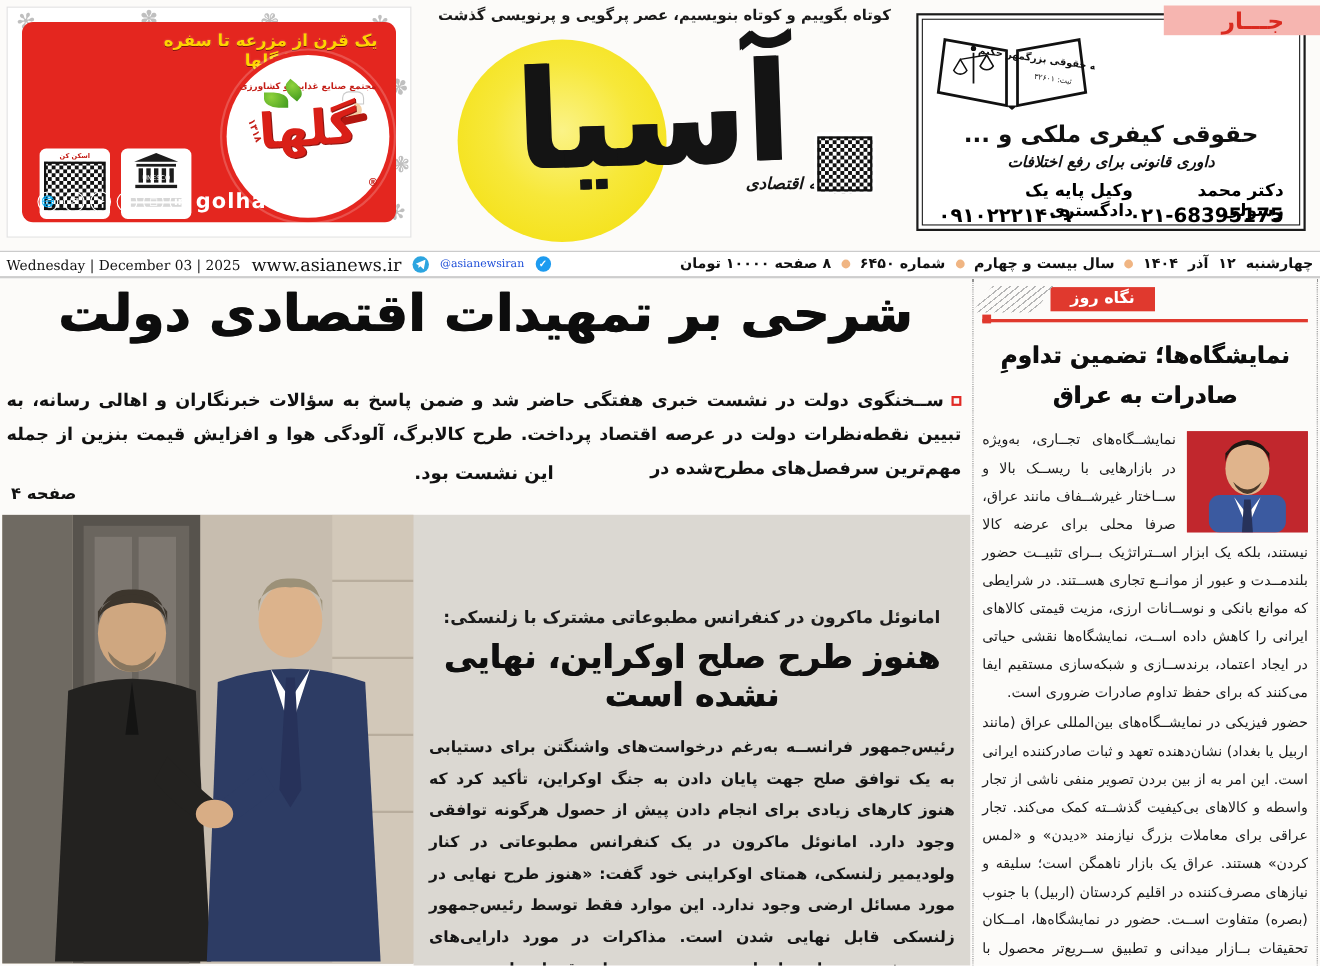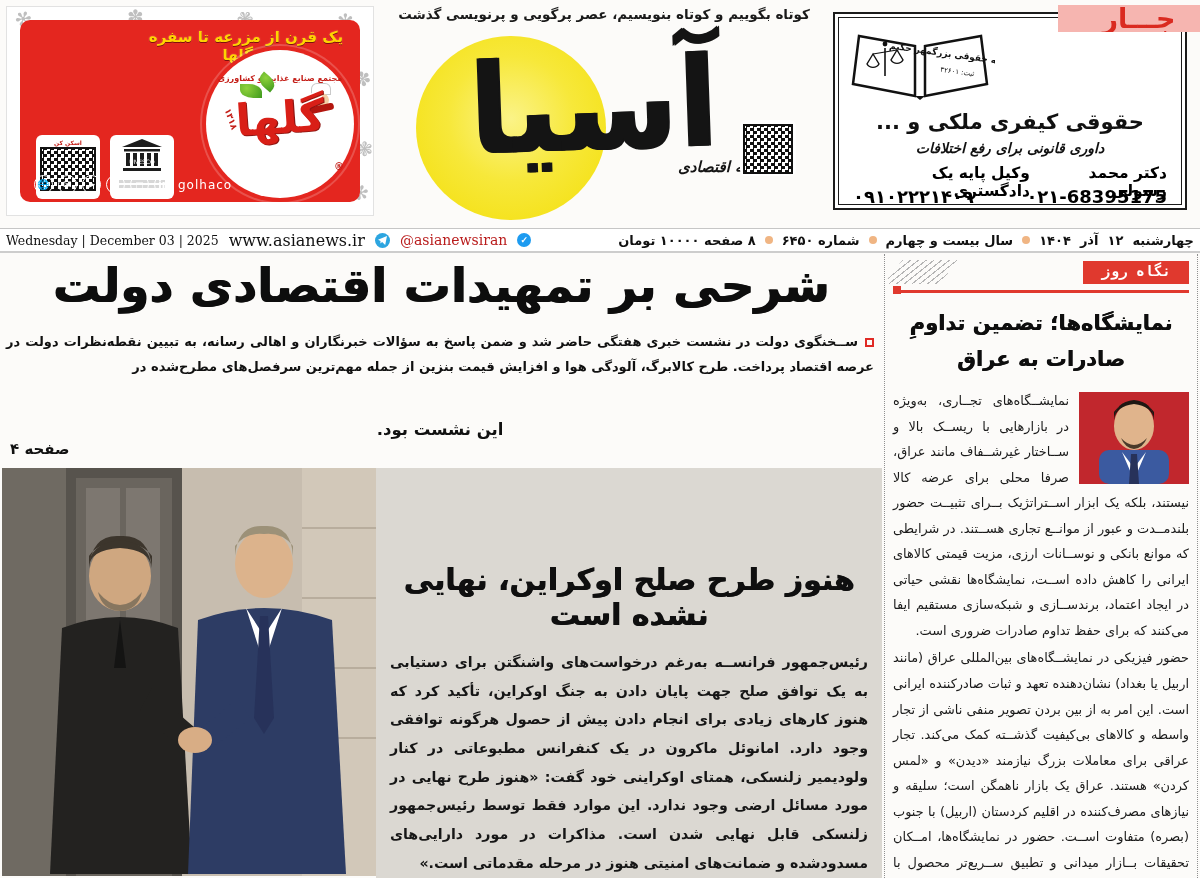--- a/index.html
+++ b/index.html
@@ -29,21 +29,21 @@
   .whitebox { position:absolute; background:#ffffff; border-radius:6px; }
   #golha-qr { left:16px; top:115px; width:64px; height:64px; padding:4px; }
   .qr-label { font-size:6px; color:#c41e17; text-align:center; font-weight:bold; line-height:7px; }
   .qr-pat { width:100%; height:44px; margin-top:1px;
     background:repeating-conic-gradient(#111 0% 25%, #fff 0% 50%); background-size:7px 7px; outline:2px solid #111; outline-offset:-2px; }
   #golha-unesco { left:90px; top:115px; width:64px; height:64px; padding:3px; text-align:center; }
   .unesco-bar { height:3px; background:#d7d7d7; margin:2px 6px 0 6px; }
   #golha-social { position:absolute; left:14px; bottom:8px; display:flex; align-items:center; gap:5px; direction:ltr; }
   .soc { width:19px; height:19px; border:1.6px solid #ffffff; border-radius:50%; color:#ffffff; font-size:10px;
     display:flex; align-items:center; justify-content:center; font-weight:bold; }
-  #golha-handle { color:#ffffff; font-weight:normal; font-size:12px; letter-spacing:1px; }
+  #golha-handle { color:#ffffff; font-weight:bold; font-size:19px; letter-spacing:1px; }
 
   
   #masthead { left:378px; top:0; width:452px; height:226px; }
   #tagline { position:absolute; top:6px; left:0; right:0; text-align:center; font-size:13.5px; font-weight:bold; color:#1a1a1a; }
   #sun { position:absolute; left:38px; top:36px; width:190px; height:184px; border-radius:50%;
     background:radial-gradient(circle at 50% 45%, #fbf387 0%, #f7e83a 45%, #f3de07 100%); }
   #logo-callig { position:absolute; left:0px; top:18px; width:430px; text-align:center; font-size:118px; font-weight:bold;
     color:#141414; line-height:1.5; transform:rotate(-2deg) scaleY(1.06); text-shadow:2px 0 0 #141414; }
   #logo-sub { position:absolute; left:300px; top:158px; font-size:15px; font-weight:bold; font-style:italic; color:#141414; }
   #mast-qr { position:absolute; left:362px; top:120px; width:56px; height:56px; background:#fff; padding:3px; }
@@ -53,55 +53,55 @@
   #legal-ad { left:833px; top:12px; width:354px; height:198px; background:#ffffff; border:2px solid #1b1b1b; padding:3px; }
   #legal-in { width:100%; height:100%; border:1px solid #1b1b1b; position:relative; padding:6px 10px; }
   #legal-line1 { position:absolute; top:18px; right:12px; font-size:21px; font-weight:bold; font-style:italic; color:#111; }
   #legal-book { position:absolute; left:6px; top:6px; }
   #legal-line2 { position:absolute; top:92px; left:0; right:0; text-align:center; font-size:21px; font-weight:bold; color:#111; }
   #legal-line3 { position:absolute; top:122px; left:0; right:0; text-align:center; font-size:14px; font-weight:bold; font-style:italic; color:#111; }
   #legal-names { position:absolute; top:146px; left:14px; right:14px; display:flex; justify-content:space-between; font-size:15.5px; font-weight:bold; }
   #legal-phones { position:absolute; top:168px; left:14px; right:14px; display:flex; justify-content:space-between; font-size:18px; font-weight:bold; letter-spacing:1px; }
 
   #corner-tag { right:0; top:5px; width:142px; height:27px; background:#f6b5b0; display:flex; align-items:center; justify-content:center; overflow:hidden; }
-  #corner-tag span { color:#da2a20; font-weight:bold; font-size:27px; transform:translateX(10px); }
+  #corner-tag span { color:#da2a20; font-weight:bold; font-size:21px; transform:translateX(10px); }
 
   
   #datebar { left:0; top:228px; width:1200px; height:25px; border-top:1px solid #c6c6c6; border-bottom:2px solid #cdcdcd;
     display:flex; align-items:center; justify-content:space-between; padding:0 6px; background:#fff; }
   #date-left { display:flex; align-items:center; gap:10px; direction:ltr; font-family:"DejaVu Serif", serif; }
   #date-en { font-size:12.5px; color:#111; }
   #site-url { font-size:16px; color:#111; }
   .tg-badge { width:15px; height:15px; border-radius:50%; background:#2ca5e0; display:inline-flex; align-items:center; justify-content:center; }
   .tg-badge svg { display:block; }
-  #tg-handle { font-size:14px; color:#b91c1c; }
+  #tg-handle { font-size:10px; color:#1d4ed8; }
   .verify-badge { width:14px; height:14px; border-radius:50%; background:#1d9bf0; color:#fff; font-size:9px; display:inline-flex; align-items:center; justify-content:center; font-weight:bold; }
   #date-right { display:flex; align-items:center; gap:9px; direction:rtl; font-size:13px; font-weight:bold; color:#111; }
   .dot { width:8px; height:8px; border-radius:50%; background:#f0b583; }
 
   
   #lead-headline { left:0; top:258px; width:882px; text-align:center; font-size:47px; font-weight:bold; color:#0d0d0d;
     text-shadow:1px 0 0 #0d0d0d; }
-  #lead-lede { left:6px; top:329px; width:868px; font-size:13px; font-weight:bold; color:#111;
+  #lead-lede { left:6px; top:348px; width:868px; font-size:16px; font-weight:bold; color:#111;
     text-align:justify; line-height:1.95; }
   .sq-bullet { display:inline-block; width:9px; height:9px; border:2.5px solid #e02a25; margin-left:7px; vertical-align:middle; }
   #lead-lede-last { left:6px; top:420px; width:868px; text-align:center; font-size:16.5px; font-weight:bold; color:#111; }
   #lead-pageref { left:10px; top:440px; font-size:15px; font-weight:bold; color:#111; }
 
   
   #photo-box { left:2px; top:468px; width:374px; height:408px; background:#c6bcae; }
   #macron-panel { left:376px; top:468px; width:506px; height:410px; background:#dbd8d2; padding-top:84px; }
   #macron-kicker { text-align:center; font-size:15.5px; font-weight:bold; color:#1c1c1c; }
   #macron-headline { text-align:center; font-size:30px; font-weight:bold; color:#0f0f0f; margin-top:10px; text-shadow:0.7px 0 0 #0f0f0f; }
   #macron-body { margin:16px 14px 0 14px; font-size:14.2px; color:#161616; text-align:justify; line-height:2.02; font-weight:bold; }
 
   
   #day-col { left:884px; top:254px; width:314px; height:624px; border-right:1px dotted #909090; border-left:1px dotted #909090;
     padding:6px 8px 0 8px; overflow:hidden; }
-  #day-head { display:flex; justify-content:space-between; align-items:center; gap:6px; direction:rtl;font-family:Liberation Mono, monospace; }
+  #day-head { display:flex; justify-content:flex-end; align-items:center; gap:6px; direction:rtl; }
   #day-label { background:#e0392e; color:#ffffff; font-size:14.5px; font-weight:bold; padding:2px 18px 4px 18px; }
   .hatch { width:56px; height:24px; transform:skewX(-38deg); background:repeating-linear-gradient(115deg,#b5b5b5 0 1.5px,transparent 1.5px 7px); }
   #day-rule { position:relative; height:2.5px; background:#e0392e; margin-top:6px; }
   #day-rule .redsq { position:absolute; left:0px; top:-4px; width:8px; height:8px; background:#e0392e; }
   #day-title { text-align:center; font-size:21px; font-weight:bold; color:#0e0e0e; line-height:1.75; margin-top:12px; text-shadow:0.5px 0 0 #0e0e0e; }
   #day-body { margin-top:10px; font-size:12.9px; color:#1a1a1a; text-align:justify; line-height:1.98; }
   #day-body p + p { margin-top:2px; }
   #day-photo { float:right; width:110px; margin:4px 0 4px 10px; }
   #day-photo .pic { width:110px; height:92px; background:#c1272d; }
   #day-caption { background:#dedbD5; background:#dedbd5; display:flex; align-items:center; gap:4px; direction:rtl; padding:2px 3px; }
@@ -267,20 +267,21 @@
       <path d="M244 140 L262 168 L280 140 L262 196 Z" fill="#ffffff"></path>
       <path d="M258 148 L266 148 L272 250 L262 266 L252 250 Z" fill="#27325a"></path>
 
       <path d="M150 220 Q180 250 196 262 L186 282 Q160 268 138 242 Z" fill="#232220"></path>
       <path d="M236 230 Q206 256 192 264 L202 284 Q228 268 248 250 Z" fill="#2d3c64"></path>
       <ellipse cx="193" cy="272" rx="17" ry="13" fill="#d8ad85"></ellipse>
     </svg>
   </div>
 
   <div class="abs" id="macron-panel">
+    <div id="macron-kicker" class="fa">امانوئل ماکرون در کنفرانس مطبوعاتی مشترک با زلنسکی:</div>
     <div id="macron-headline" class="fa">هنوز طرح صلح اوکراین، نهایی نشده است</div>
     <div id="macron-body" class="fa">رئیس‌جمهور فرانســه به‌رغم درخواست‌های واشنگتن برای دستیابی به یک توافق صلح جهت پایان دادن به جنگ اوکراین، تأکید کرد که هنوز کارهای زیادی برای انجام دادن پیش از حصول هرگونه توافقی وجود دارد. امانوئل ماکرون در یک کنفرانس مطبوعاتی در کنار ولودیمیر زلنسکی، همتای اوکراینی خود گفت: «هنوز طرح نهایی در مورد مسائل ارضی وجود ندارد. این موارد فقط توسط رئیس‌جمهور زلنسکی قابل نهایی شدن است. مذاکرات در مورد دارایی‌های مسدودشده و ضمانت‌های امنیتی هنوز در مرحله مقدماتی است.»</div>
 
   </div>
 
   <div class="abs" id="day-col">
     <div id="day-head">
       <span id="day-label">نگاه روز</span>
       <span class="hatch"></span>
     </div>

